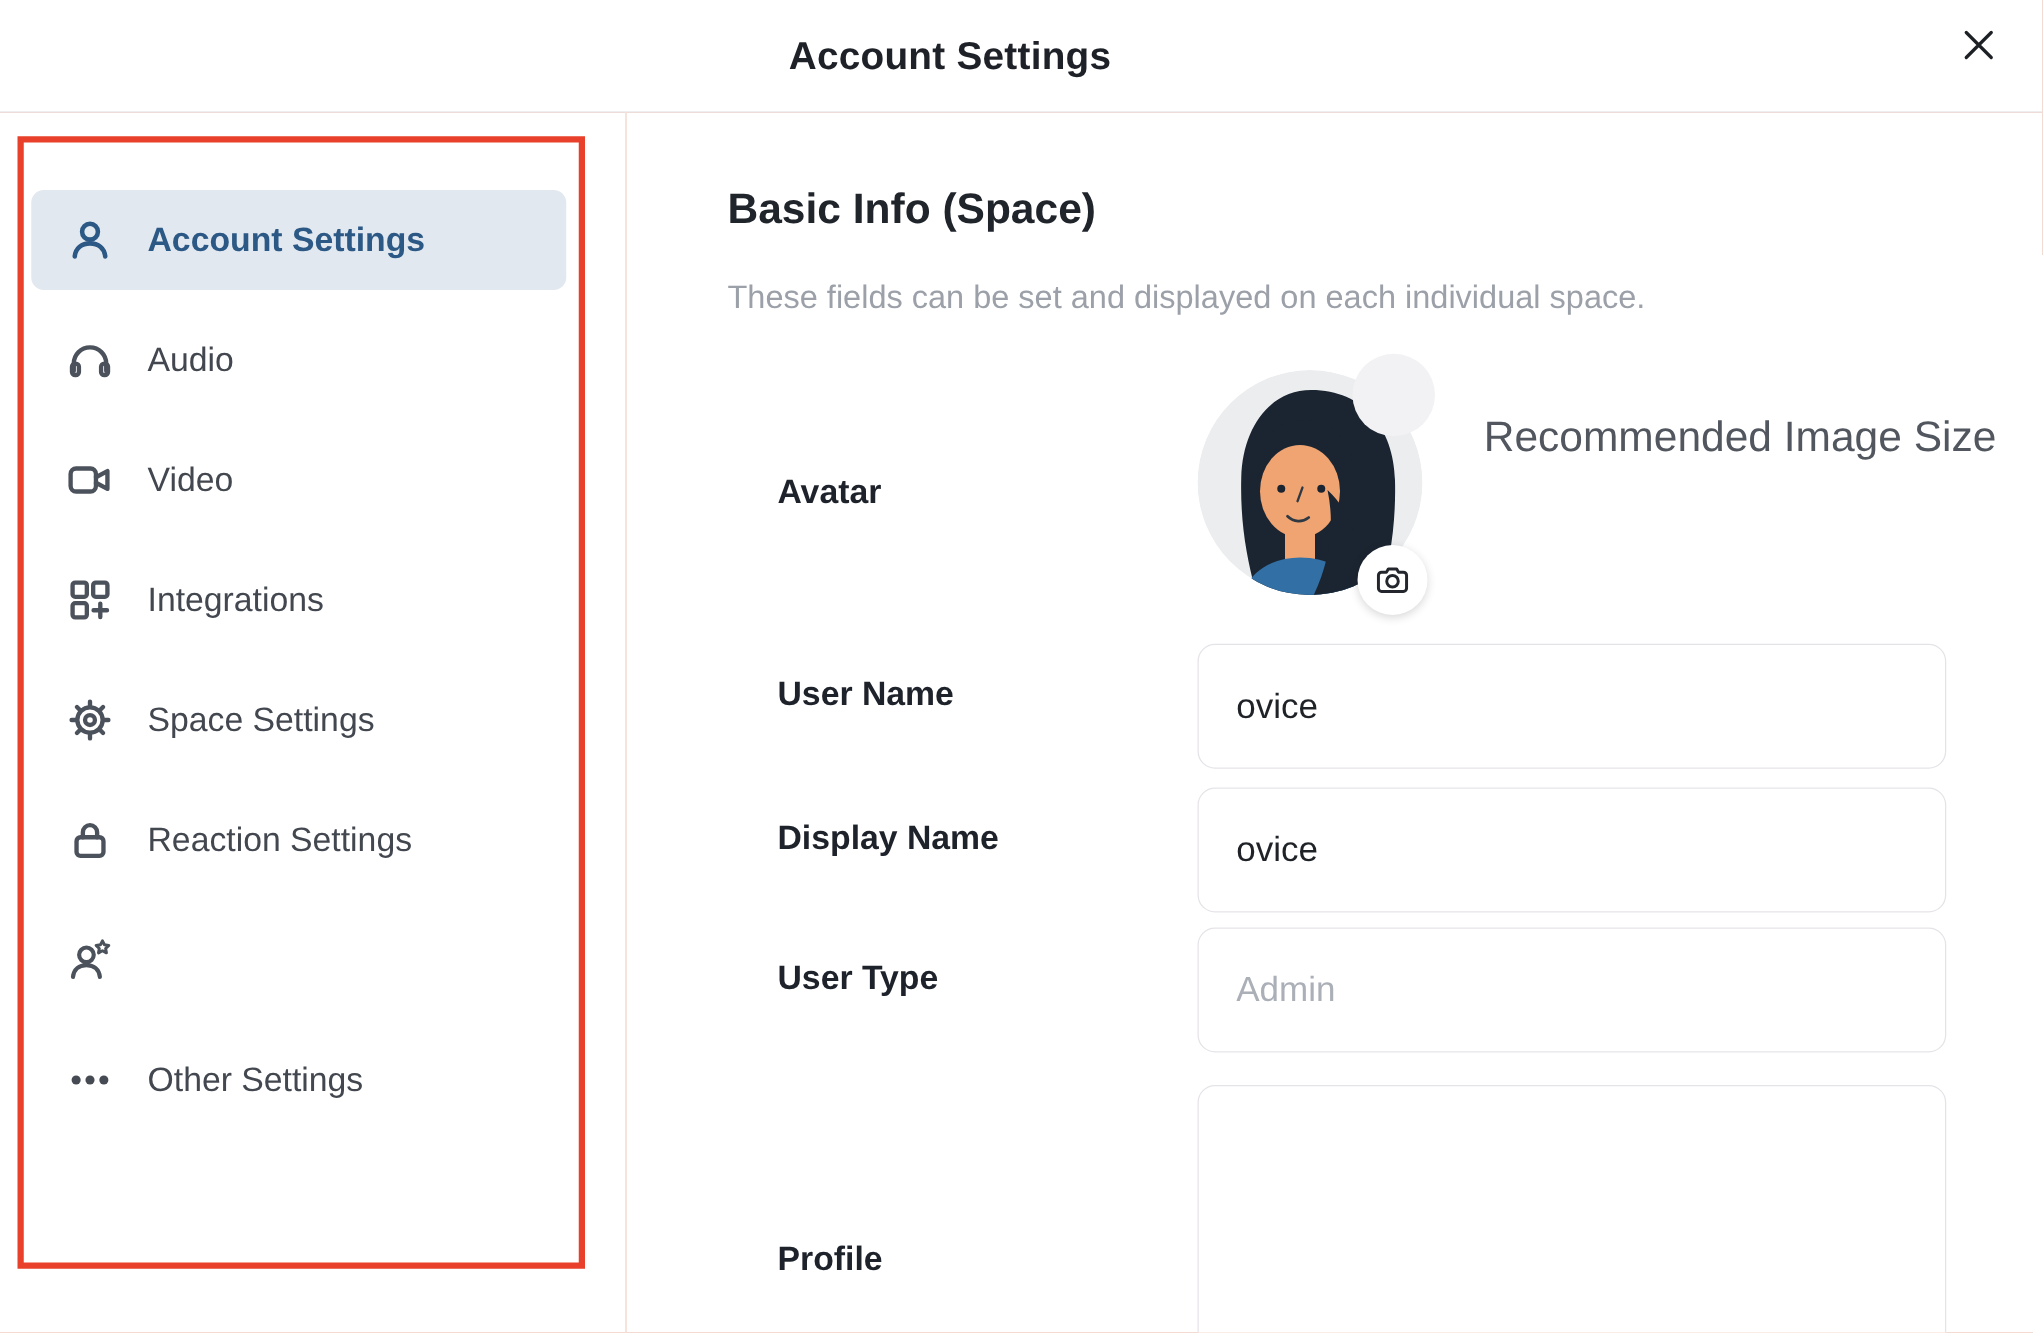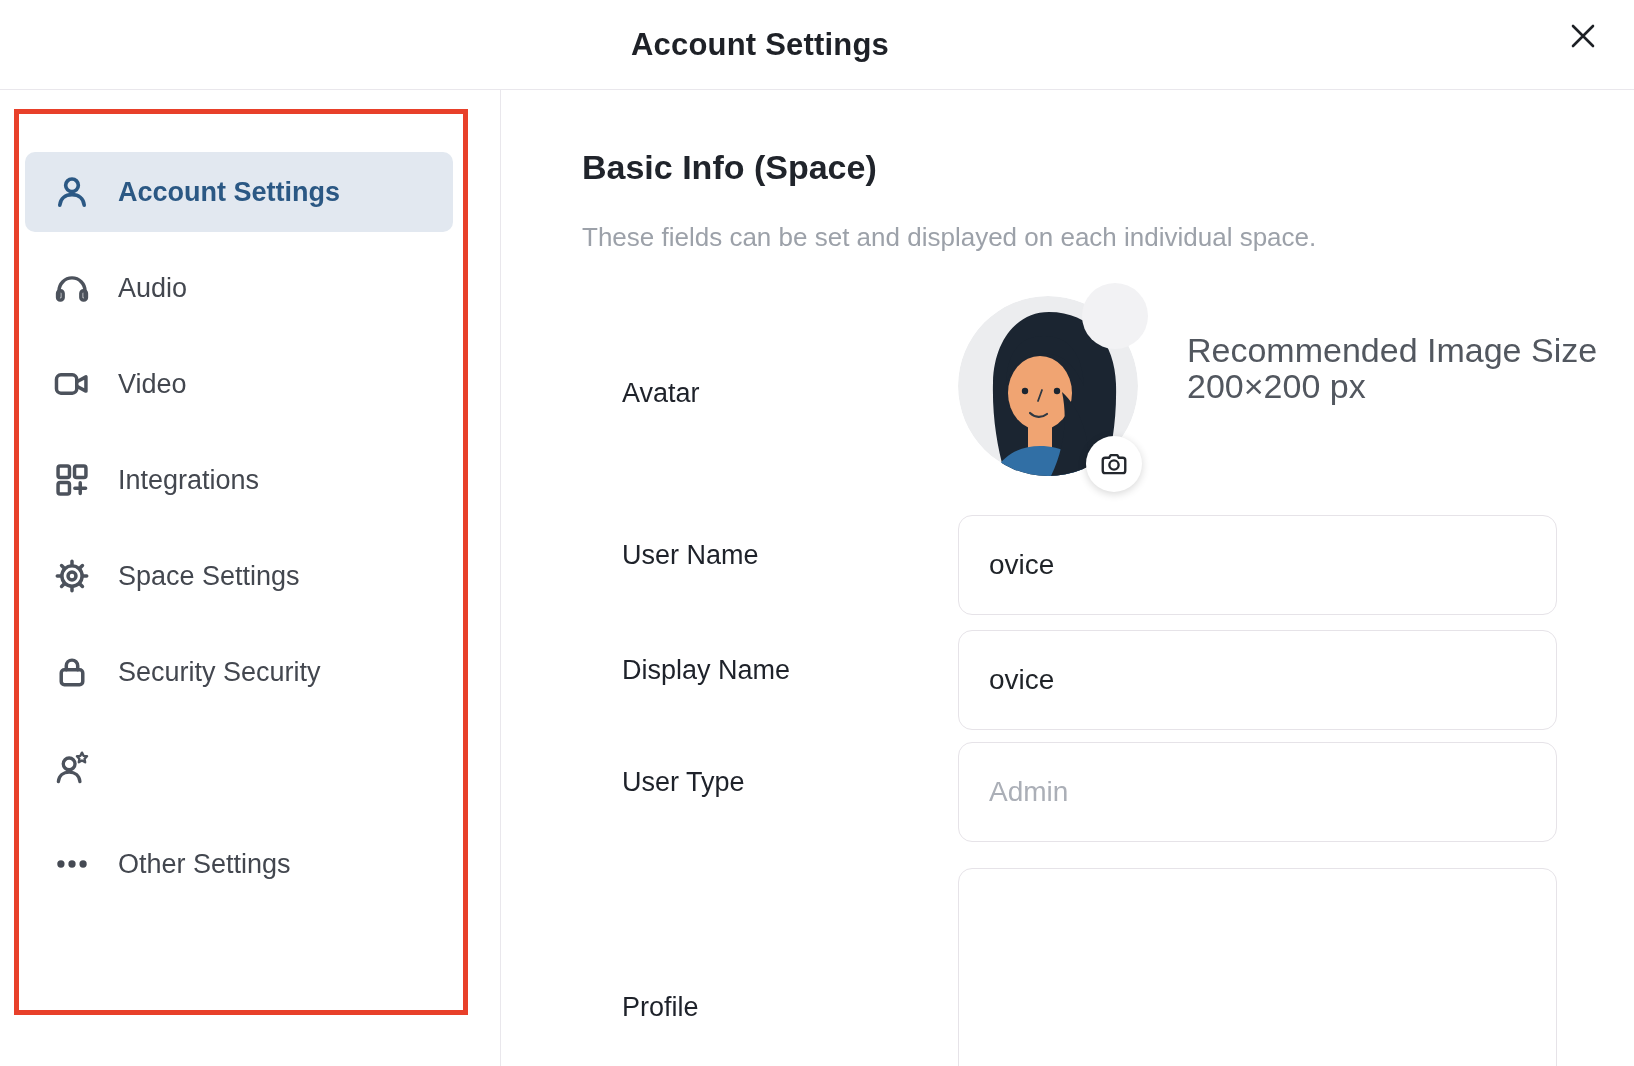--- a/index.html
+++ b/index.html
@@ -31,21 +31,21 @@
     justify-content:center; flex:0 0 38px; }
   .nav-icon svg { width:38px; height:38px; }
 
   
   .main { position:absolute; left:501px; top:90px; width:1133px; height:976px; background:#fff; }
   .section-title { position:absolute; left:81px; top:58px; font-size:34px;
     font-weight:700; color:#20242B; }
   .section-subtitle { position:absolute; left:81px; top:132px; font-size:26px;
     color:#9CA1A9; }
 
-  .field-label { position:absolute; left:121px; font-size:27px; font-weight:400;
+  .field-label { position:absolute; left:121px; font-size:27px; font-weight:700;
     color:#1E222A; }
   .lbl-avatar { top:288px; }
   .lbl-username { top:450px; }
   .lbl-displayname { top:565px; }
   .lbl-usertype { top:677px; }
   .lbl-profile { top:902px; }
 
   .avatar-wrap { position:absolute; left:457px; top:206px; width:180px; height:180px; }
   .avatar-wrap svg { display:block; width:180px; height:180px; }
   .avatar-mini-circle { position:absolute; left:581px; top:193px; width:66px; height:66px;
@@ -144,21 +144,21 @@
         <span class="nav-label">Space Settings</span>
       </div>
 
       <div class="nav-item">
         <span class="nav-icon">
           <svg viewBox="0 0 24 24" fill="none" stroke="#4C525C" stroke-width="2.2" stroke-linecap="round" stroke-linejoin="round">
             <rect x="5.2" y="10.6" width="13.6" height="9.4" rx="2"></rect>
             <path d="M8.4 10.6V8.1a3.6 3.6 0 0 1 7.2 0v2.5"></path>
           </svg>
         </span>
-        <span class="nav-label">Security Security</span>
+        <span class="nav-label">Reaction Settings</span>
       </div>
 
       <div class="nav-item">
         <span class="nav-icon">
           <svg viewBox="0 0 24 24" fill="none" stroke="#4C525C" stroke-width="2.1" stroke-linecap="round" stroke-linejoin="round">
             <circle cx="10.2" cy="9.4" r="3.7"></circle>
             <path d="M3.4 20.6c.4-3.9 3.2-6 6.8-6s6.4 2.1 6.8 6"></path>
             <path d="M18.3 2.3l1 2 2.2.3-1.6 1.6.4 2.2-2-1.1-2 1.1.4-2.2-1.6-1.6 2.2-.3z" stroke-width="1.5"></path>
           </svg>
         </span>
@@ -211,21 +211,20 @@
     <button class="camera-btn">
       <span style="display:flex;">
         <svg width="30" height="30" viewBox="0 0 24 24" fill="none" stroke="#23272D" stroke-width="1.9" stroke-linecap="round" stroke-linejoin="round">
           <path d="M8.1 7l1.3-2.1h5.2L15.9 7H19a2 2 0 0 1 2 2v8.3a2 2 0 0 1-2 2H5a2 2 0 0 1-2-2V9a2 2 0 0 1 2-2h3.1z"></path>
           <circle cx="12" cy="12.8" r="3.7"></circle>
         </svg>
       </span>
     </button>
     <div class="avatar-hint">
       <div>Recommended Image Size</div>
-      <div>200×200 px</div>
     </div>
 
     <div class="field-label lbl-username">User Name</div>
     <input class="text-input inp-username" type="text" value="ovice" style="">
 
     <div class="field-label lbl-displayname">Display Name</div>
     <input class="text-input inp-displayname" type="text" value="ovice" style="">
 
     <div class="field-label lbl-usertype">User Type</div>
     <input class="text-input inp-usertype" type="text" placeholder="Admin" style="">

